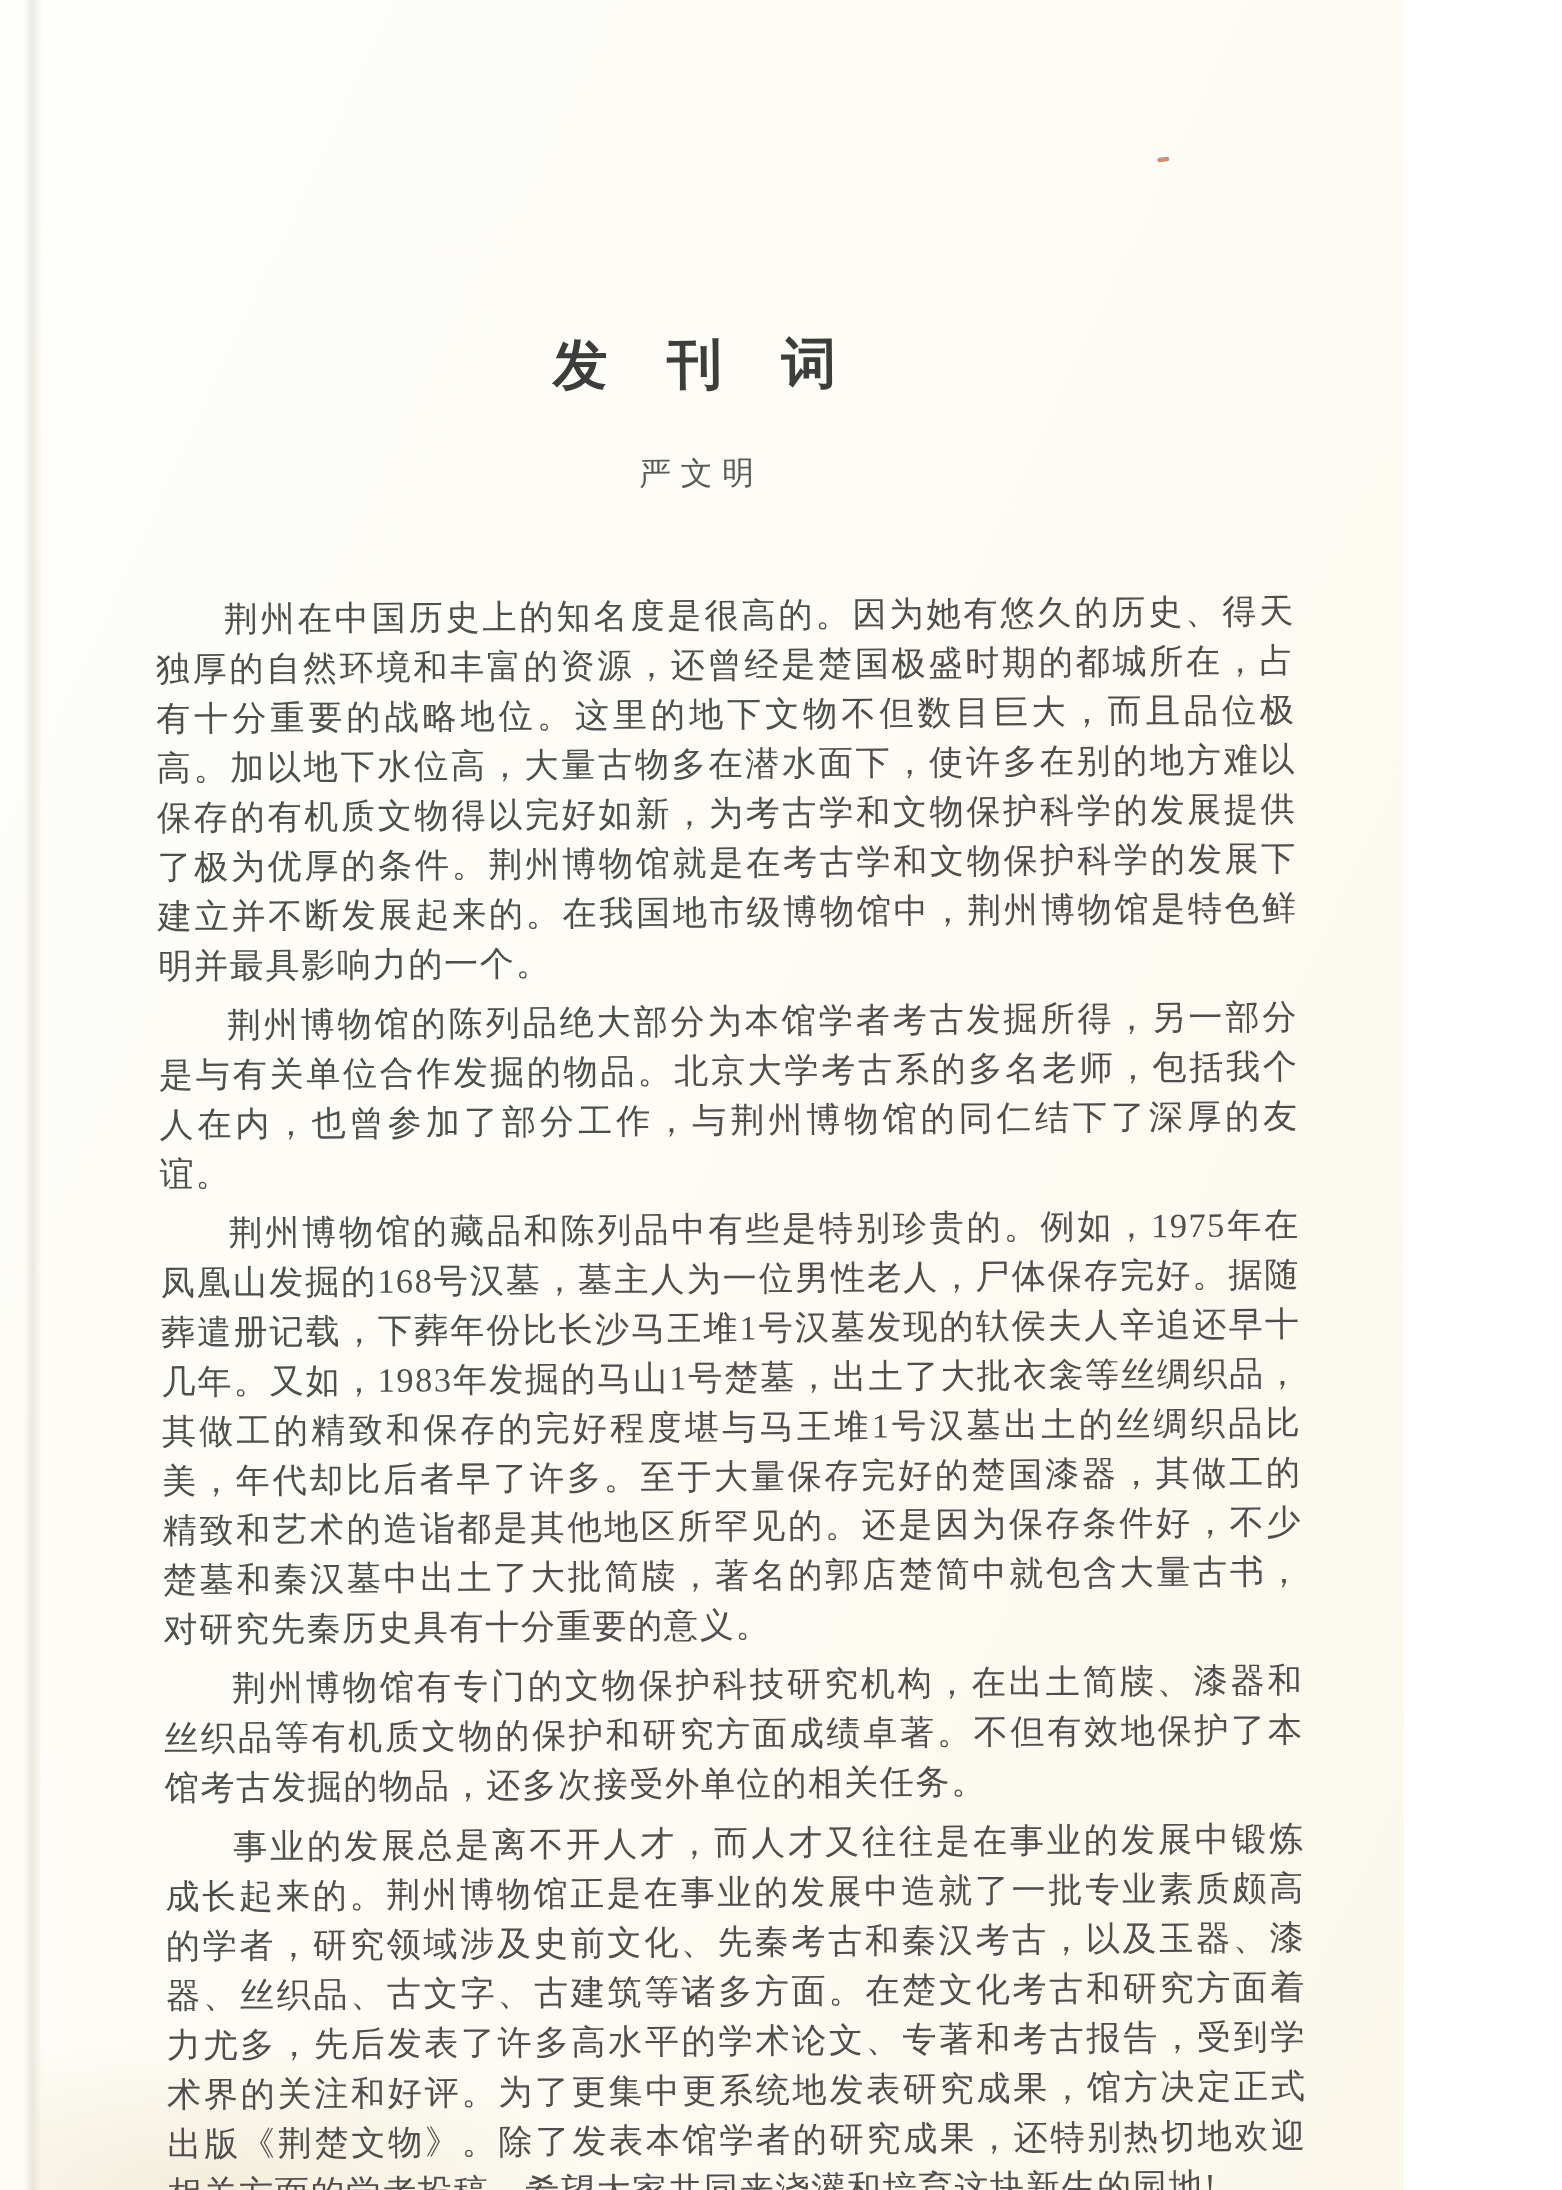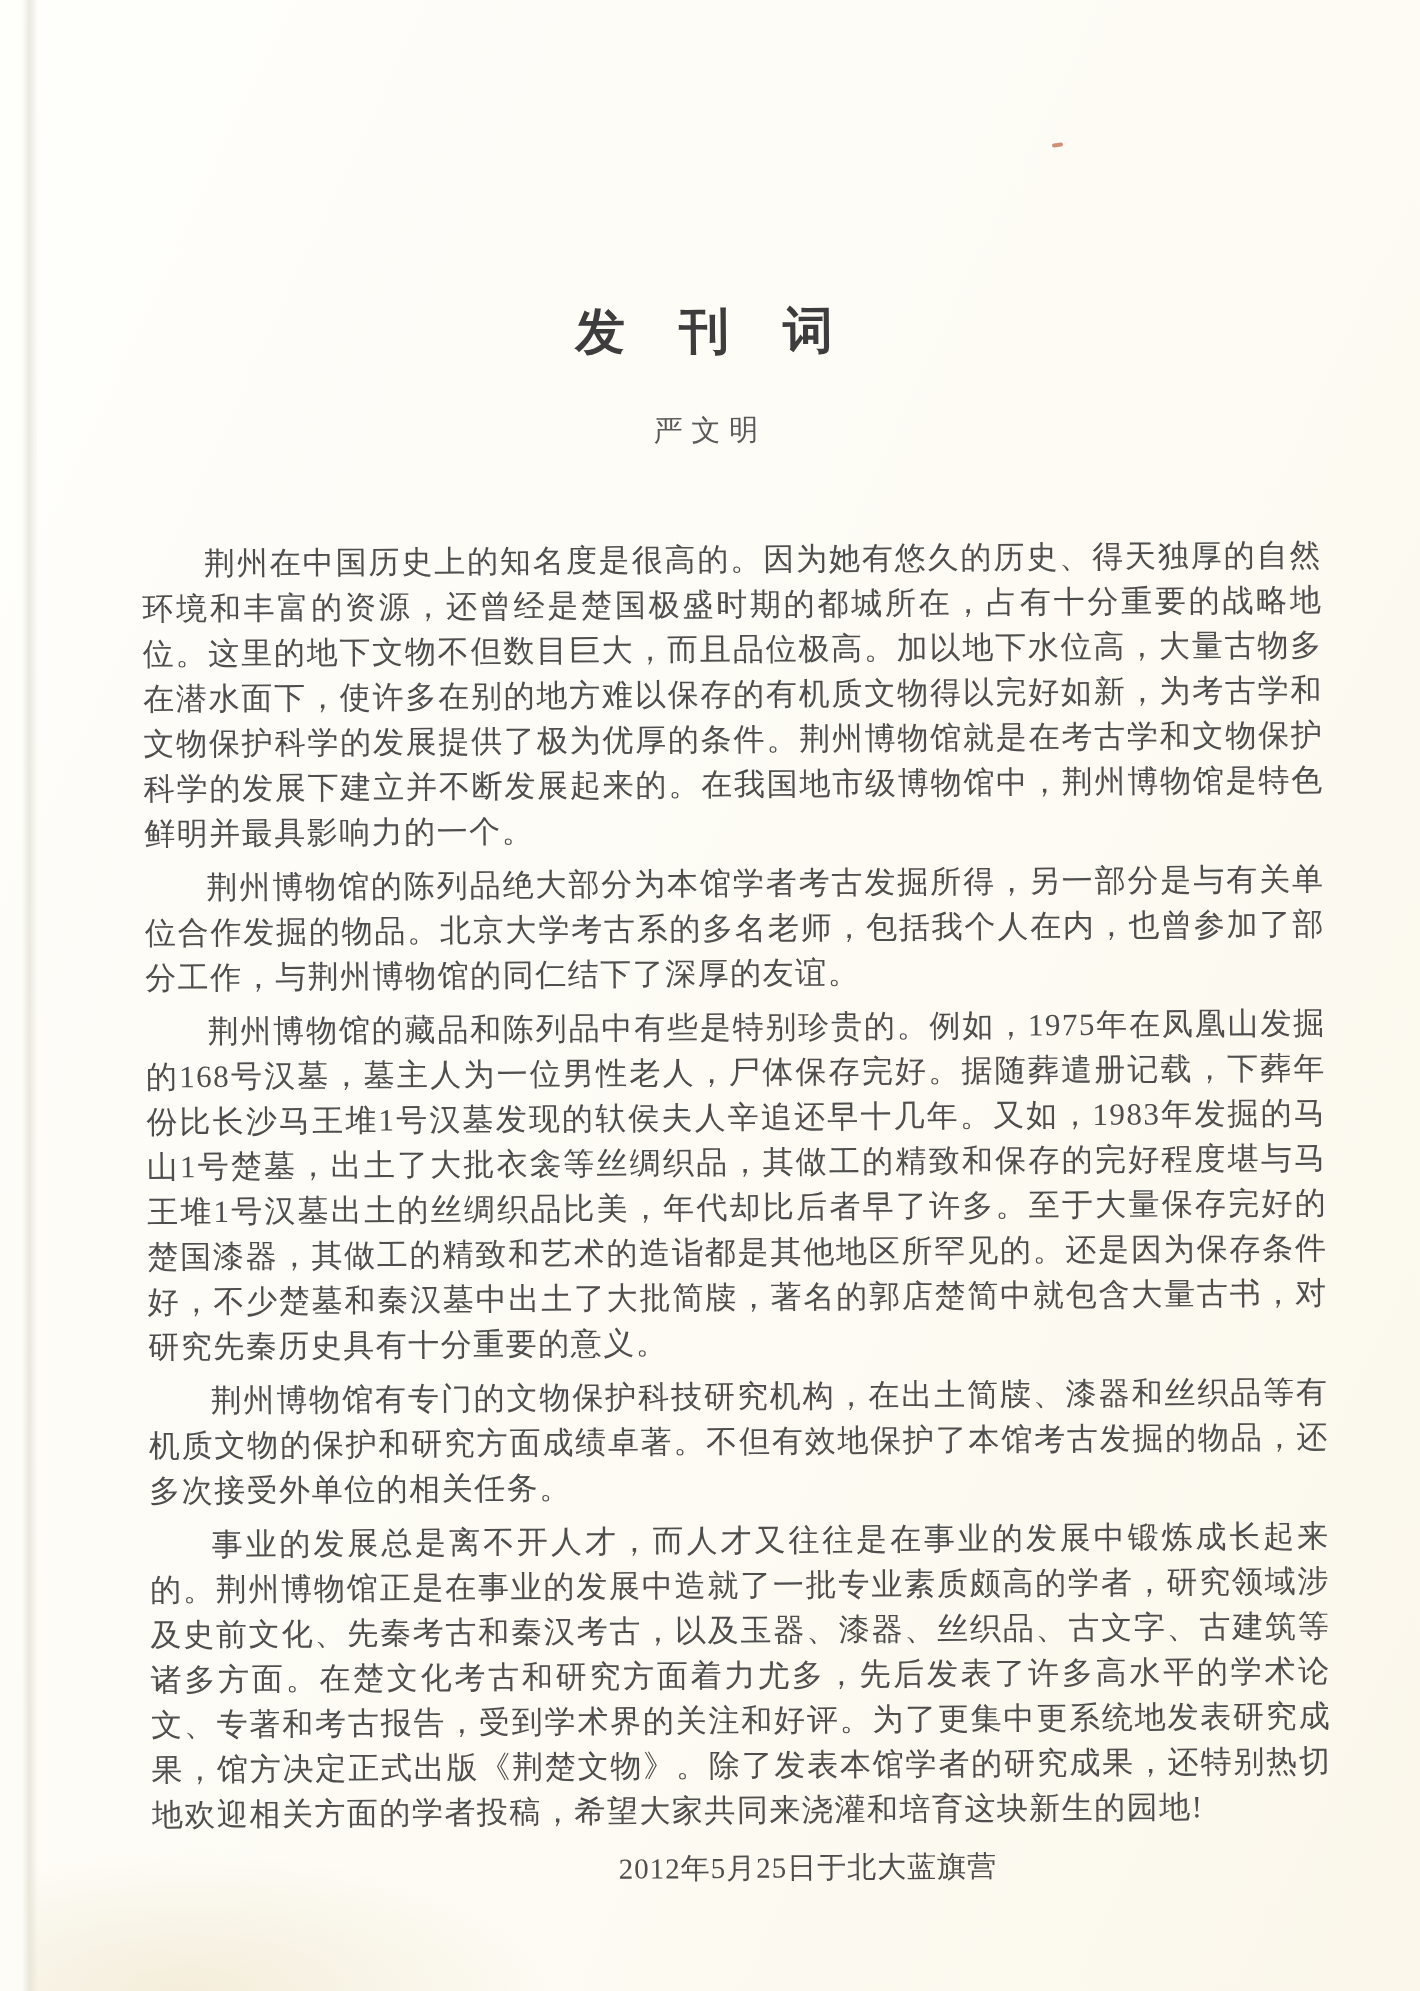--- a/index.html
+++ b/index.html
@@ -3,21 +3,21 @@
 <meta charset="utf-8">
 <style>
   html, body {
     margin: 0;
     padding: 0;
     background: #ffffff;
     font-family: "Liberation Serif", serif;
   }
   .page {
     position: relative;
-    width: 1420px;
+    width: 1276px;
     height: 1991px;
     overflow: hidden;
     background: linear-gradient(115deg, #fefefb 0%, #fdfbf4 55%, #fbf7eb 100%);
   }
   
   .gutter-shadow {
     position: absolute;
     left: 22px;
     top: 0;
     bottom: 0;

